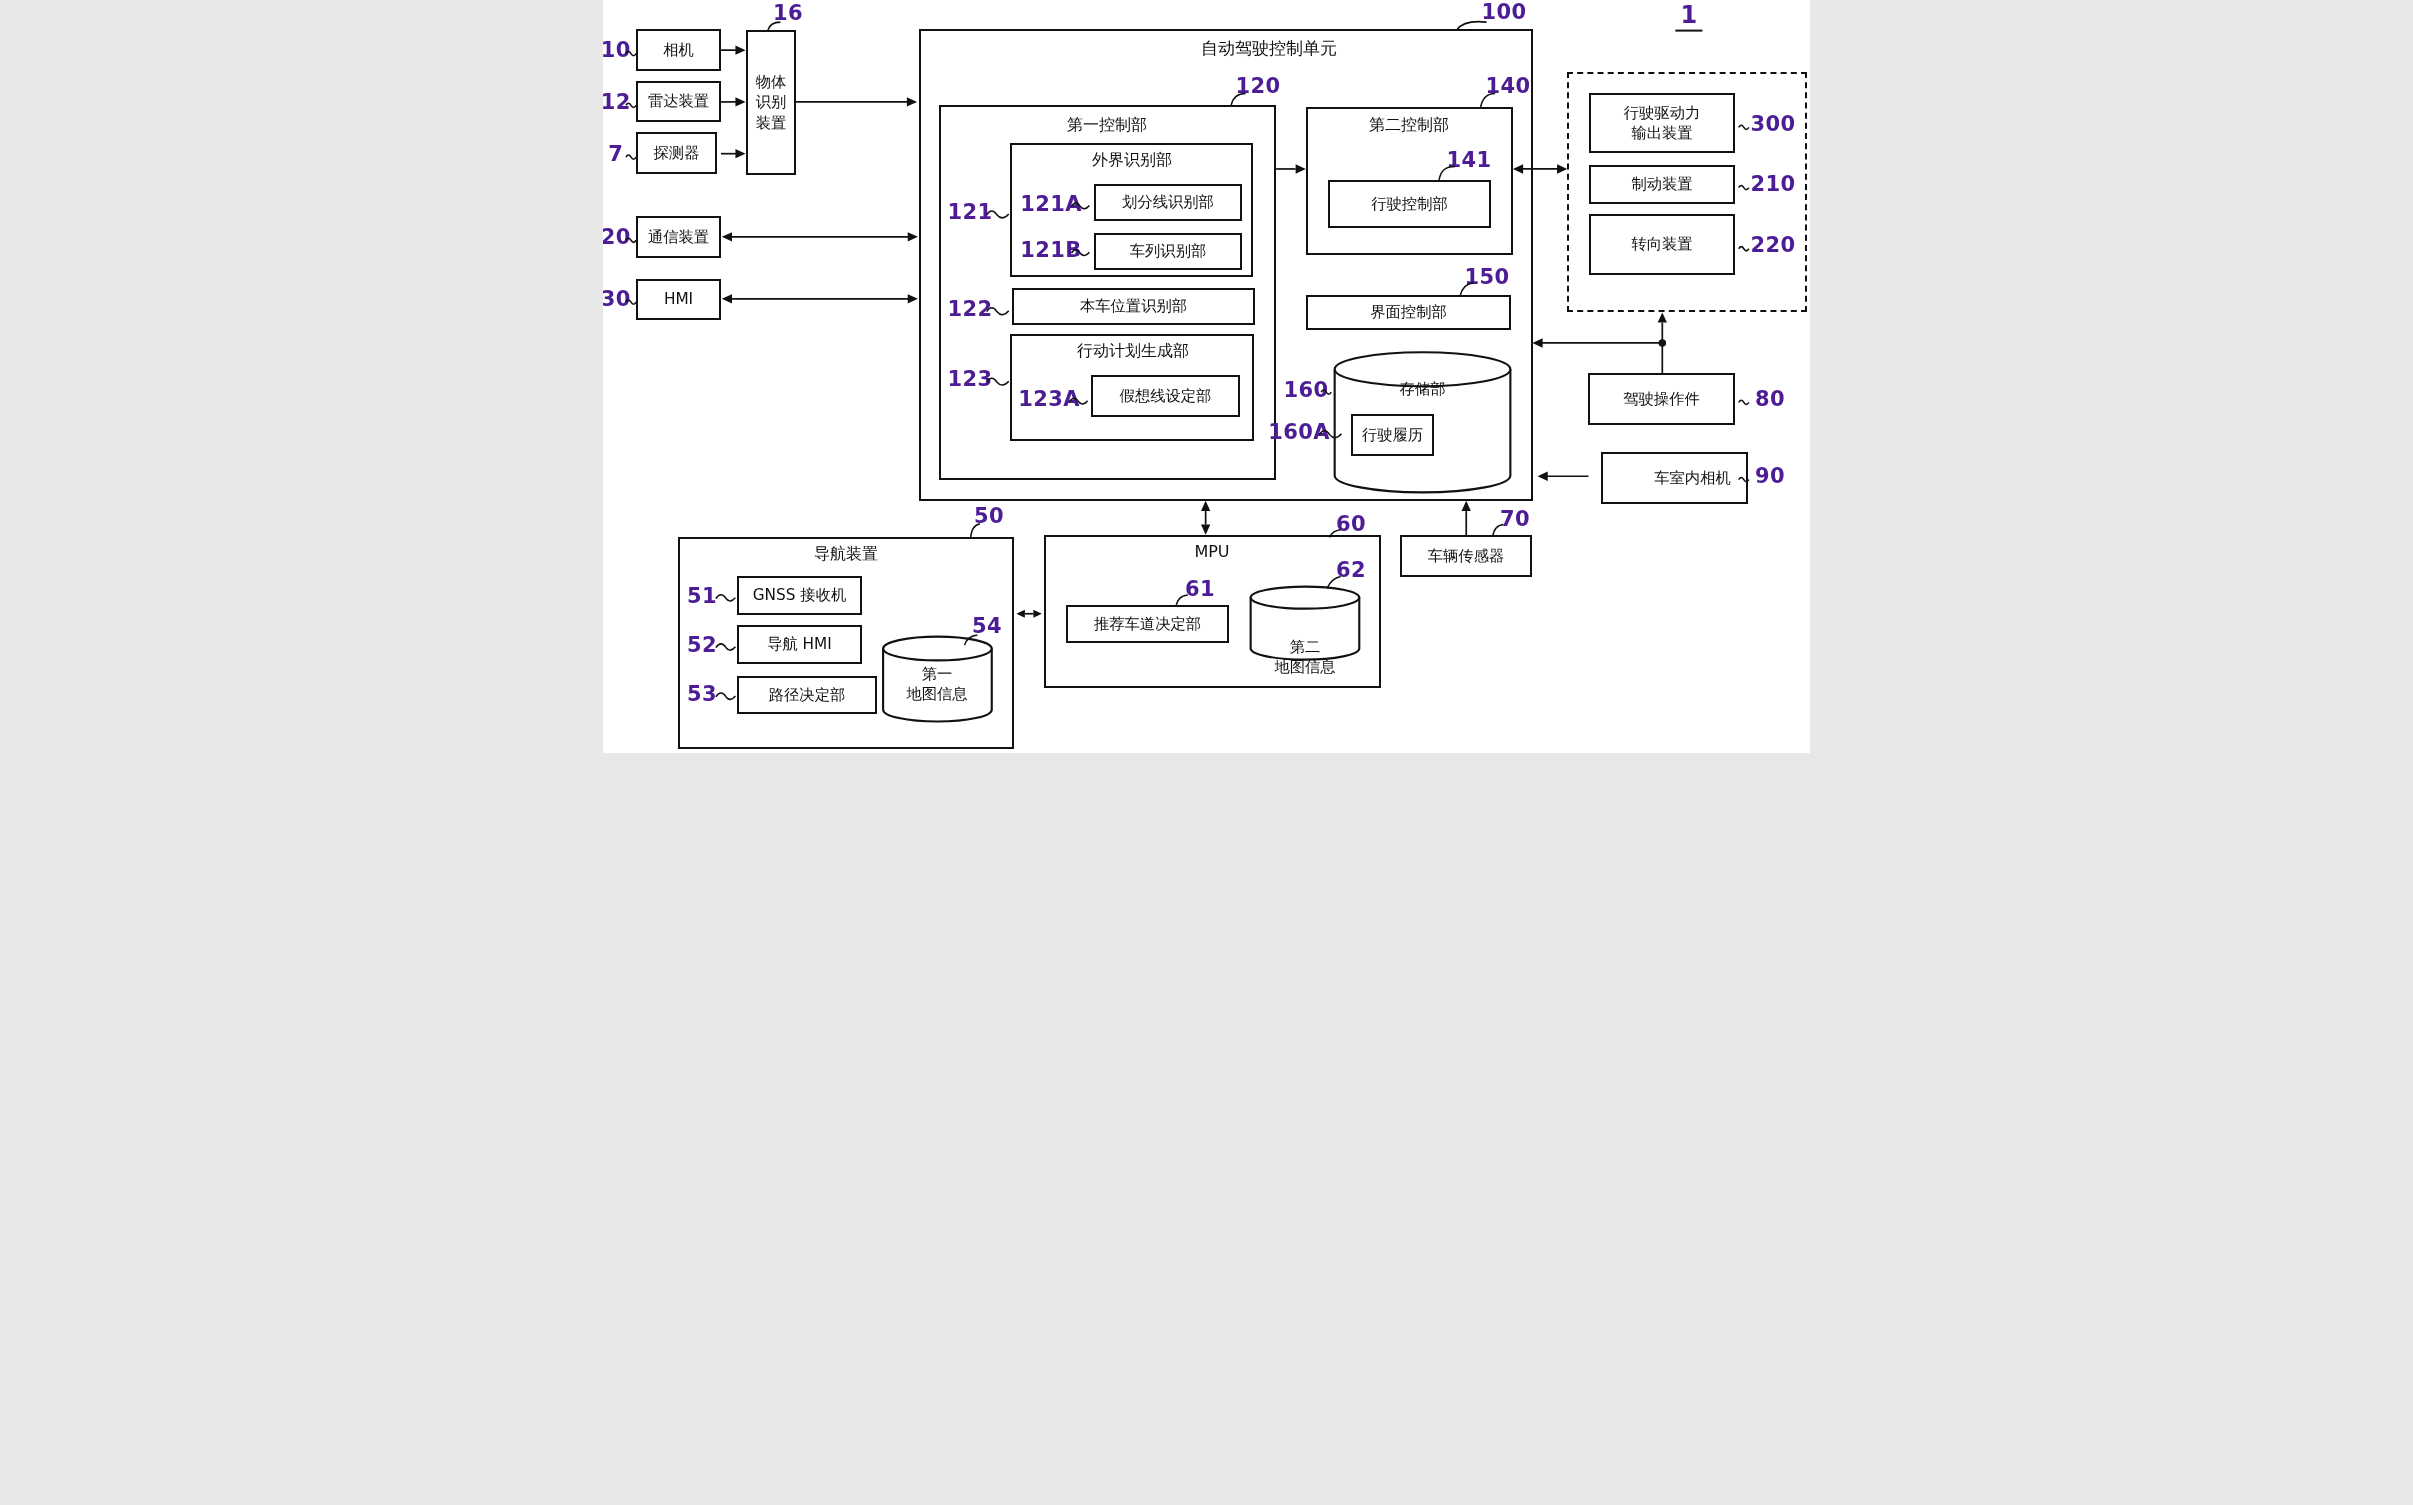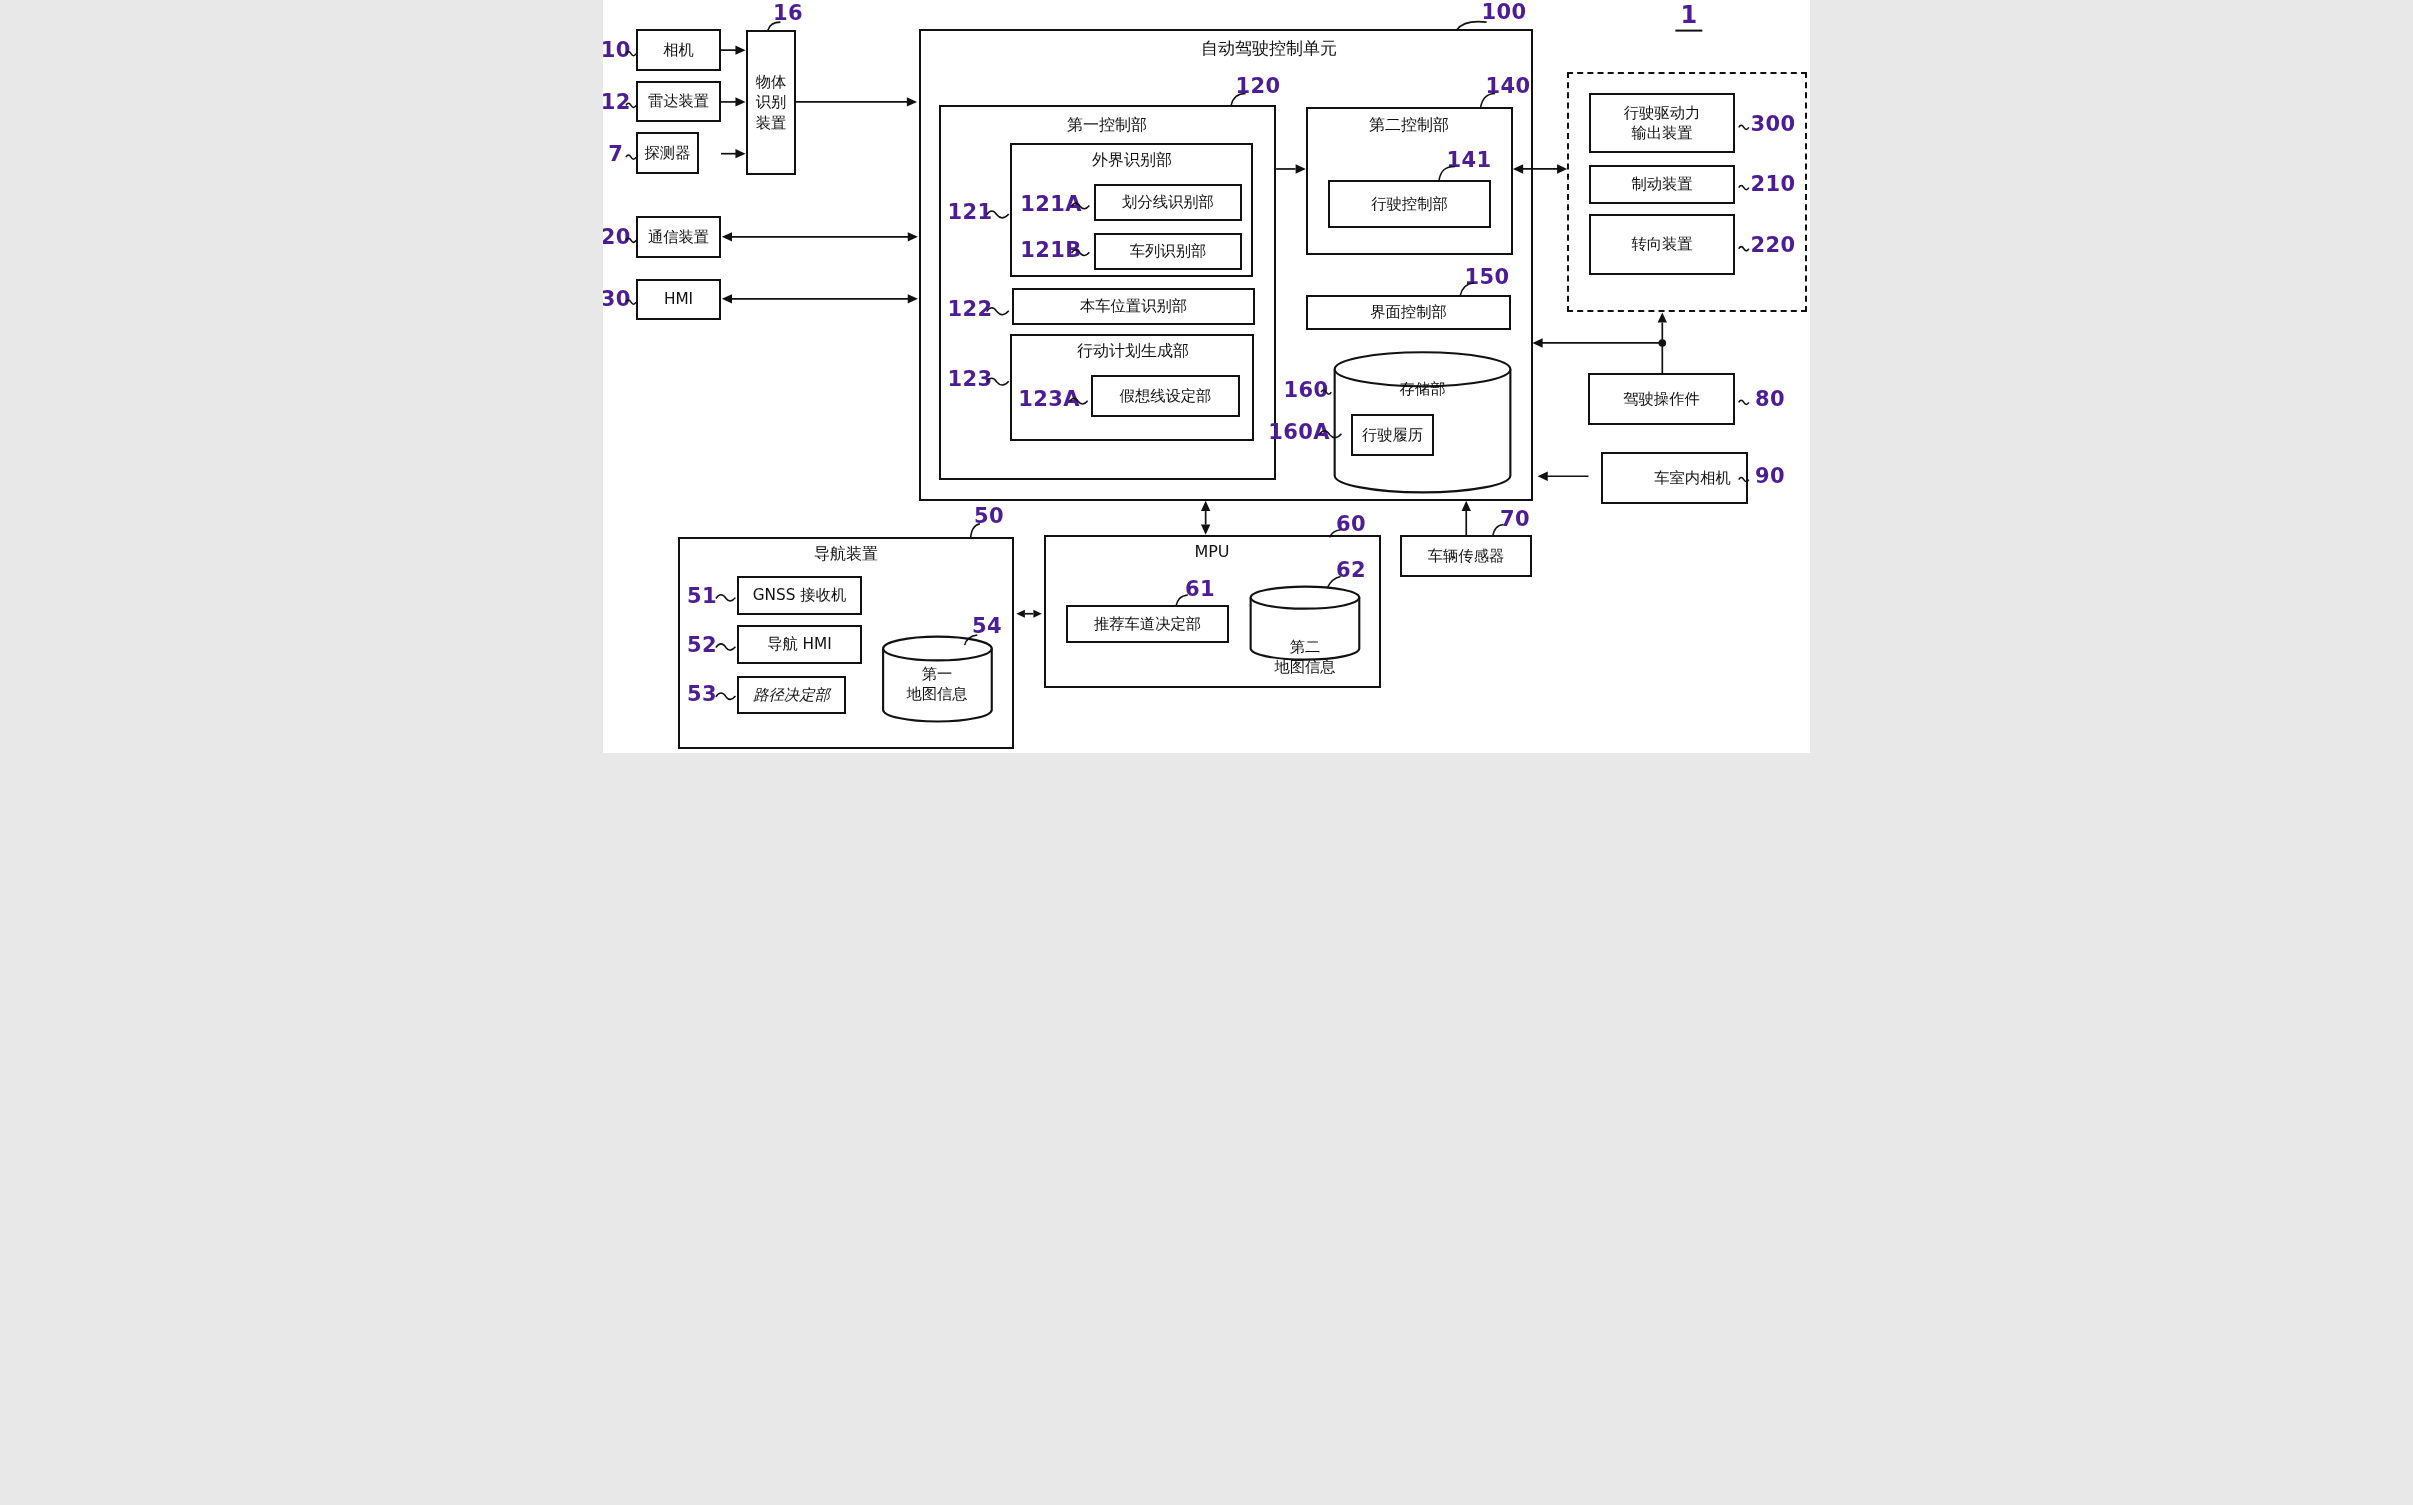--- a/index.html
+++ b/index.html
@@ -74,21 +74,21 @@
   <div class="dashedbox box" style="left:964px;top:72px;width:240px;height:240px;"></div>
 
   <div class="box container" style="left:75px;top:537px;width:336px;height:212px;"></div>
   <div class="ctitle" style="left:243px;top:544px;">导航装置</div>
 
   <div class="box container" style="left:441px;top:535px;width:337px;height:153px;"></div>
   <div class="ctitle" style="left:609px;top:542px;">MPU</div>
 
   <div class="box" style="left:33px;top:29px;width:85px;height:42px;">相机</div>
   <div class="box" style="left:33px;top:81px;width:85px;height:41px;">雷达装置</div>
-  <div class="box" style="left:33px;top:132px;width:63px;height:42px;">探测器</div>
+  <div class="box" style="left:33px;top:132px;width:81px;height:42px;">探测器</div>
   <div class="box" style="left:143px;top:30px;width:50px;height:145px;">物体
 识别
 装置</div>
   <div class="box" style="left:33px;top:216px;width:85px;height:42px;">通信装置</div>
   <div class="box" style="left:33px;top:279px;width:85px;height:41px;">HMI</div>
 
   <div class="box" style="left:491px;top:184px;width:148px;height:37px;">划分线识别部</div>
   <div class="box" style="left:491px;top:233px;width:148px;height:37px;">车列识别部</div>
   <div class="box" style="left:409px;top:288px;width:243px;height:37px;">本车位置识别部</div>
   <div class="box" style="left:488px;top:375px;width:149px;height:42px;">假想线设定部</div>
@@ -101,21 +101,21 @@
 
   <div class="box" style="left:986px;top:93px;width:146px;height:60px;">行驶驱动力
 输出装置</div>
   <div class="box" style="left:986px;top:165px;width:146px;height:39px;">制动装置</div>
   <div class="box" style="left:986px;top:214px;width:146px;height:61px;">转向装置</div>
   <div class="box" style="left:985px;top:373px;width:147px;height:52px;">驾驶操作件</div>
   <div class="box" style="left:998px;top:452px;width:147px;height:52px;padding-left:36px;">车室内相机</div>
 
   <div class="box" style="left:134px;top:576px;width:125px;height:39px;">GNSS 接收机</div>
   <div class="box" style="left:134px;top:625px;width:125px;height:39px;">导航 HMI</div>
-  <div class="box" style="left:134px;top:676px;width:109px;height:38px;font-style:italic;">路径决定部</div>
+  <div class="box" style="left:134px;top:676px;width:140px;height:38px;">路径决定部</div>
   <div class="cyltext" style="left:283px;top:665px;width:102px;">第一
 地图信息</div>
 
   <div class="box" style="left:463px;top:605px;width:163px;height:38px;">推荐车道决定部</div>
   <div class="cyltext" style="left:651px;top:628px;width:102px;margin-top:10px;">第二
 地图信息</div>
 
   <div class="box" style="left:797px;top:535px;width:132px;height:42px;">车辆传感器</div>
 
   <div class="ref fignum" style="left:1086px;top:16px;">1</div>

